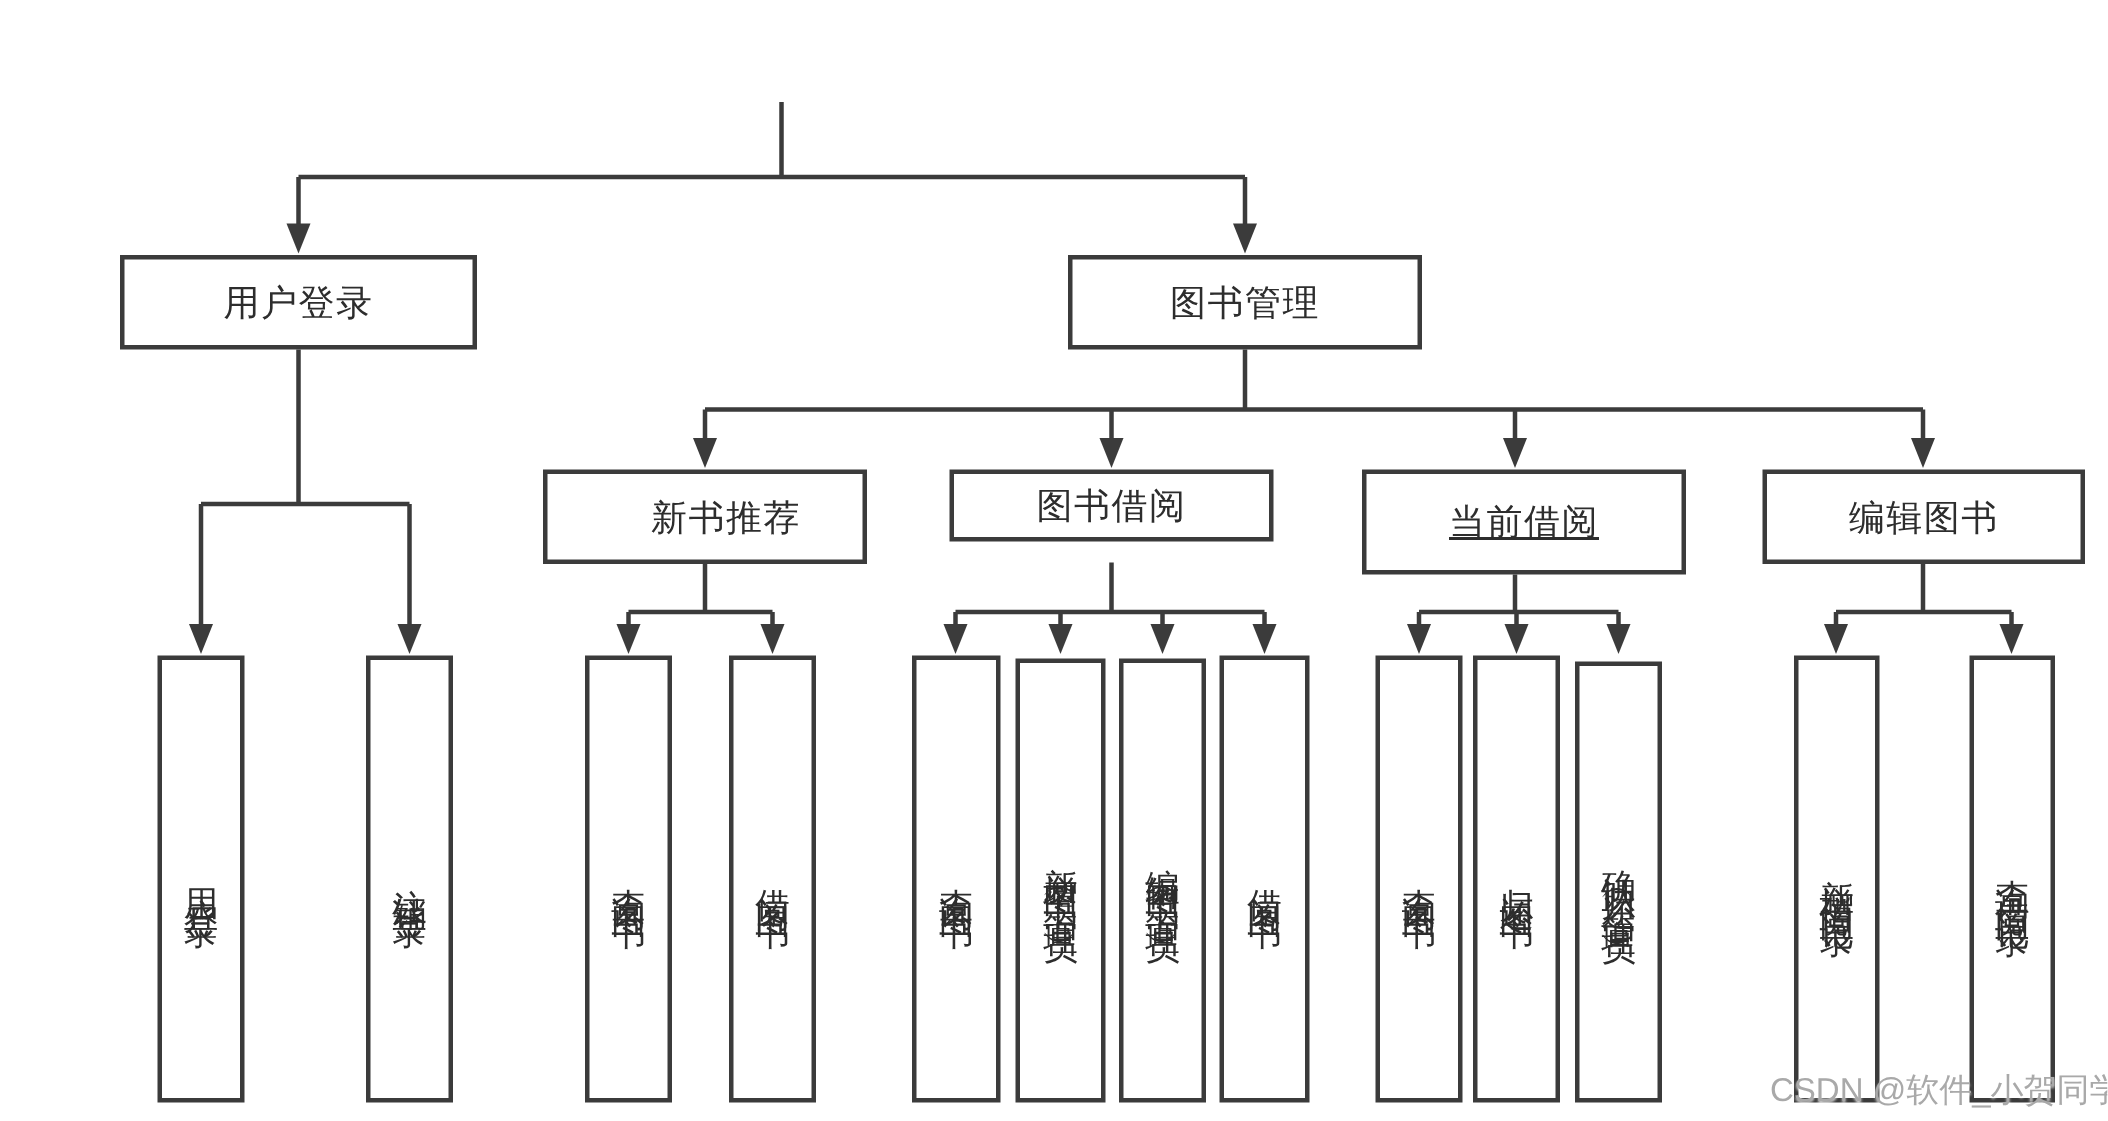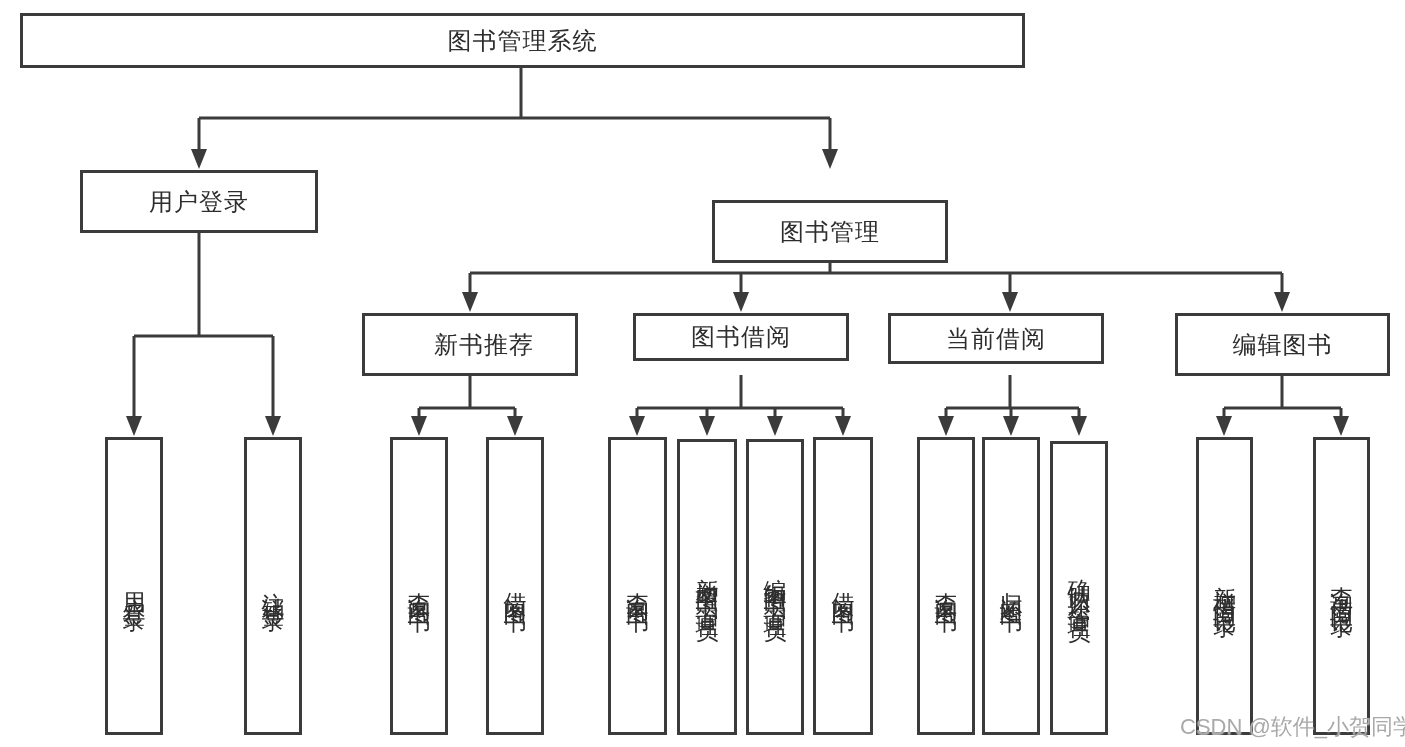--- a/index.html
+++ b/index.html
@@ -89,38 +89,35 @@
       <polygon points="767,416 783,416 775,436"></polygon>
       <polygon points="835,416 851,416 843,436"></polygon>
       <polygon points="938,416 954,416 946,436"></polygon>
       <polygon points="1003,416 1019,416 1011,436"></polygon>
       <polygon points="1071,416 1087,416 1079,436"></polygon>
       <polygon points="1216,416 1232,416 1224,436"></polygon>
       <polygon points="1333,416 1349,416 1341,436"></polygon>
     </g>
   </svg>
 
-  <div class="box h" style="left:20px; top:13px; width:1005px; height:55px;">
-    <span>图书管理系统</span>
-  </div>
 
   <div class="box h" style="left:80px; top:170px; width:238px; height:63px;">
     <span>用户登录</span>
   </div>
-  <div class="box h" style="left:712px; top:170px; width:236px; height:63px;margin-top:30px;">
+  <div class="box h" style="left:712px; top:170px; width:236px; height:63px;">
     <span>图书管理</span>
   </div>
 
   <div class="box h" style="left:362px; top:313px; width:216px; height:63px;padding-left:28px;">
     <span>新书推荐</span>
   </div>
   <div class="box h" style="left:633px; top:313px; width:216px; height:48px;">
     <span>图书借阅</span>
   </div>
-  <div class="box h" style="left:888px; top:313px; width:216px; height:51px;">
+  <div class="box h" style="left:908px; top:313px; width:216px; height:70px;text-decoration:underline;">
     <span>当前借阅</span>
   </div>
   <div class="box h" style="left:1175px; top:313px; width:215px; height:63px;">
     <span>编辑图书</span>
   </div>
 
   <div class="box v" style="left:105px; top:437px; width:58px; height:298px;">
     <span>用户登录</span>
   </div>
   <div class="box v" style="left:244px; top:437px; width:58px; height:298px;">

